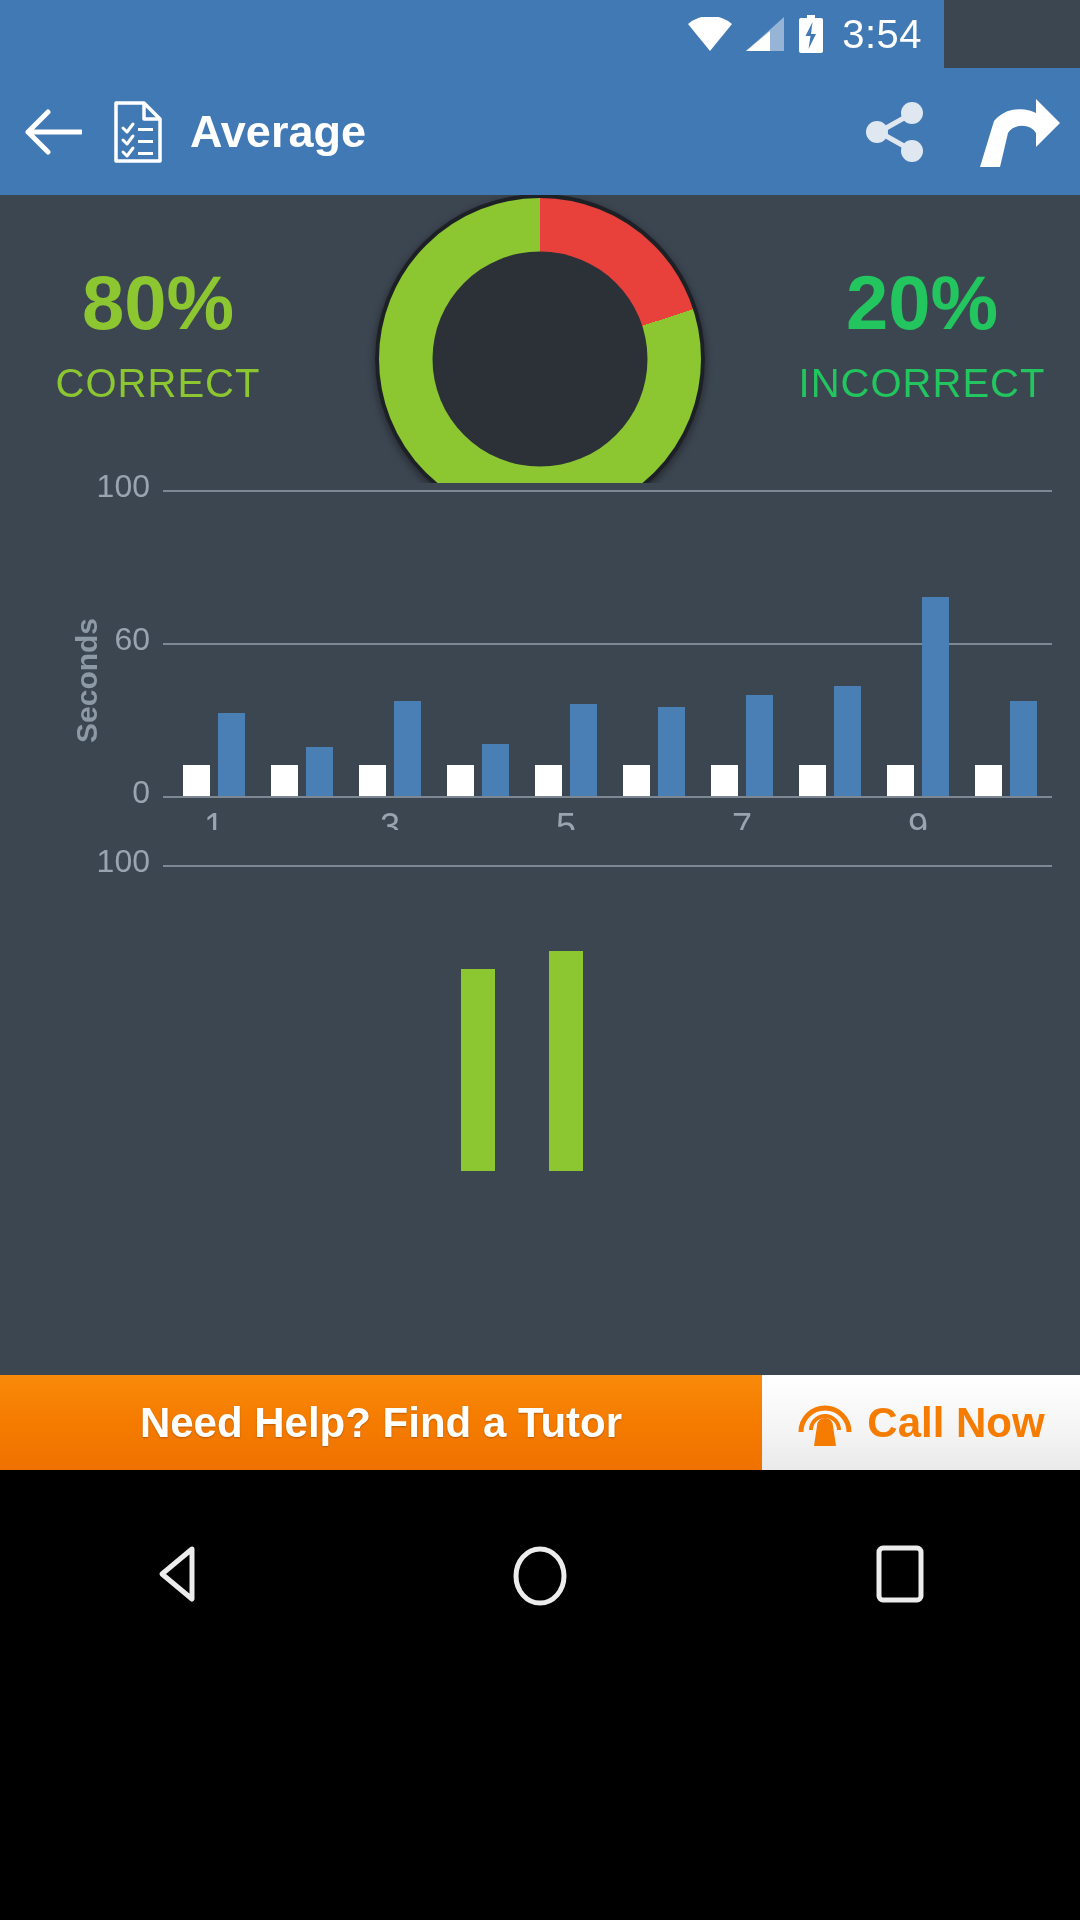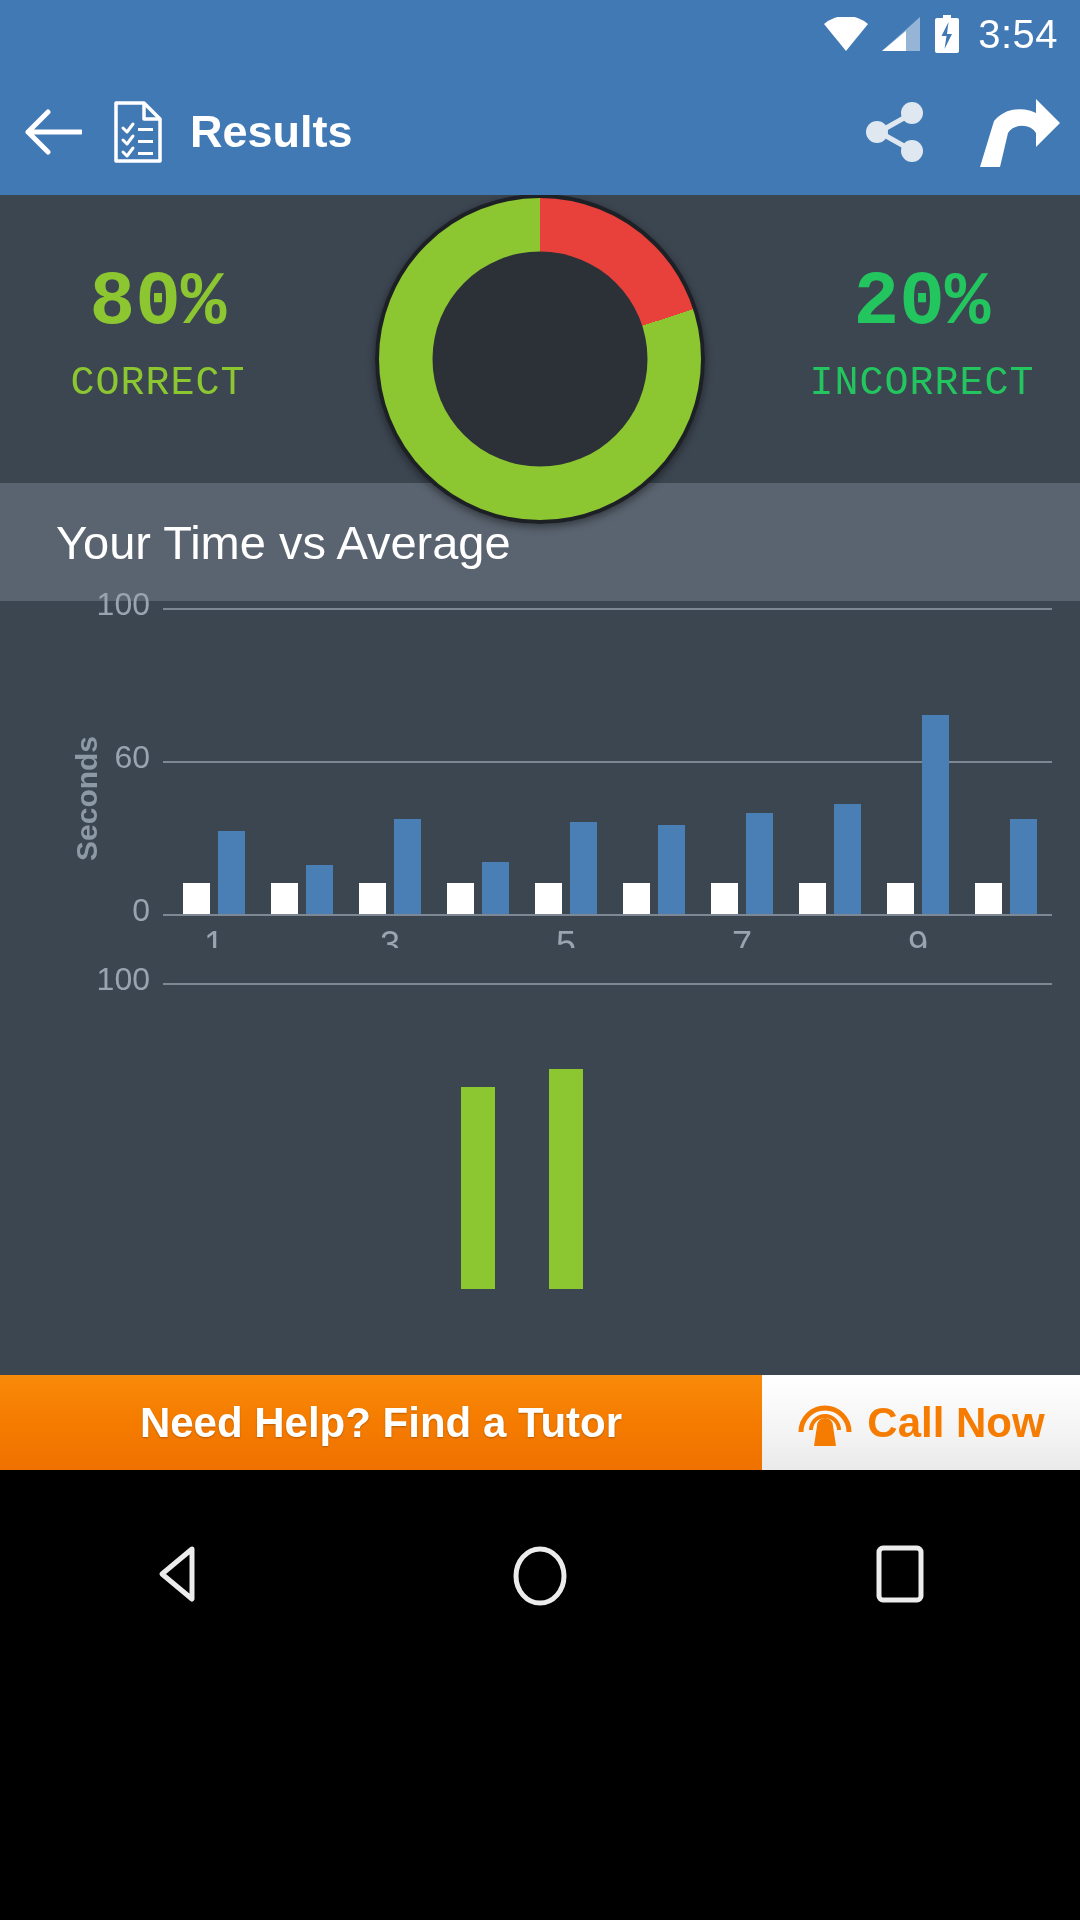--- a/index.html
+++ b/index.html
@@ -6,21 +6,21 @@
   html, body {
     width: 1080px; height: 1920px;
     background: #3c4651;
     font-family: "Liberation Sans", sans-serif;
     overflow: hidden;
   }
 
   
   #status-bar {
     position: absolute; top: 0; left: 0;
-    width: 1080px; height: 68px;
+    width: 944px; height: 68px;
     background: #4179b4;
     display: flex; align-items: center; justify-content: flex-end;
     padding-right: 22px;
   }
   #status-bar .sb-icon { margin-left: 14px; display: flex; align-items: center; }
   #status-clock {
     color: #ffffff; font-size: 40px; font-weight: 400;
     margin-left: 18px; letter-spacing: 0.5px;
   }
 
@@ -56,21 +56,20 @@
     padding-left: 56px;
   }
   .section-header .title {
     color: #ffffff; font-size: 47px; font-weight: 400;
   }
 
   
   #donut-card {
     height: 288px; background: #3c4651;
     position: relative;
-    font-family: Liberation Mono, monospace;
   }
   #donut-wrap {
     position: absolute; left: 50%; top: -1px;
     transform: translateX(-50%);
     width: 330px; height: 330px;
   }
   #donut-ring {
     position: absolute; inset: 0;
     border-radius: 50%;
     box-shadow: 0 3px 8px rgba(0,0,0,0.45);
@@ -206,21 +205,21 @@
       <path d="M4 2 H32 L48 18 V60 H4 Z" fill="none" stroke="#ffffff" stroke-width="3.5" stroke-linejoin="round"></path>
       <path d="M32 2 V18 H48" fill="none" stroke="#ffffff" stroke-width="3.5" stroke-linejoin="round"></path>
       <path d="M11 27 l4 4 l6 -8" stroke="#ffffff" stroke-width="3" fill="none" stroke-linecap="round" stroke-linejoin="round"></path>
       <path d="M11 39 l4 4 l6 -8" stroke="#ffffff" stroke-width="3" fill="none" stroke-linecap="round" stroke-linejoin="round"></path>
       <path d="M11 51 l4 4 l6 -8" stroke="#ffffff" stroke-width="3" fill="none" stroke-linecap="round" stroke-linejoin="round"></path>
       <rect x="26" y="27" width="15" height="3" fill="#ffffff"></rect>
       <rect x="26" y="39" width="15" height="3" fill="#ffffff"></rect>
       <rect x="26" y="51" width="15" height="3" fill="#ffffff"></rect>
     </svg>
   </div>
-  <div id="app-title">Results</div>
+  <div id="app-title">Average</div>
   <div id="toolbar-actions">
     <div id="share-button">
       <svg width="66" height="66" viewBox="0 0 66 66">
         <line x1="17" y1="33" x2="49" y2="15" stroke="#dfe7f0" stroke-width="5"></line>
         <line x1="17" y1="33" x2="49" y2="51" stroke="#dfe7f0" stroke-width="5"></line>
         <circle cx="15" cy="33" r="11" fill="#dfe7f0"></circle>
         <circle cx="50" cy="14" r="11" fill="#dfe7f0"></circle>
         <circle cx="50" cy="52" r="11" fill="#dfe7f0"></circle>
       </svg>
     </div>
@@ -243,23 +242,20 @@
     <div id="stat-incorrect" class="donut-stat">
       <div class="pct">20%</div>
       <div class="lbl">INCORRECT</div>
     </div>
     <div id="donut-wrap">
       <div id="donut-ring" style="background: conic-gradient(rgb(232, 64, 58) 0deg, rgb(232, 64, 58) 72deg, rgb(140, 198, 49) 72deg, rgb(140, 198, 49) 360deg); border: 4px solid rgb(29, 33, 38);"></div>
       <div id="donut-hole" style="background: rgb(44, 49, 56);"></div>
     </div>
   </div>
 
-  <div class="section-header">
-    <span class="title">Your Time vs Average</span>
-  </div>
 
   <div id="time-chart-card" class="chart-card">
     <div class="y-axis-title" id="time-y-title" style="left: 70px; top: 260px;">Seconds</div>
     <div id="time-grid">
         <div class="gridline" style="top: 313px;"></div>
         <div class="gridline" style="top: 160px;"></div>
         <div class="gridline" style="top: 7px;"></div>
       </div>
     <div id="time-yticks">
         <div class="ytick" style="top: 291px; left: 10px;">0</div>

